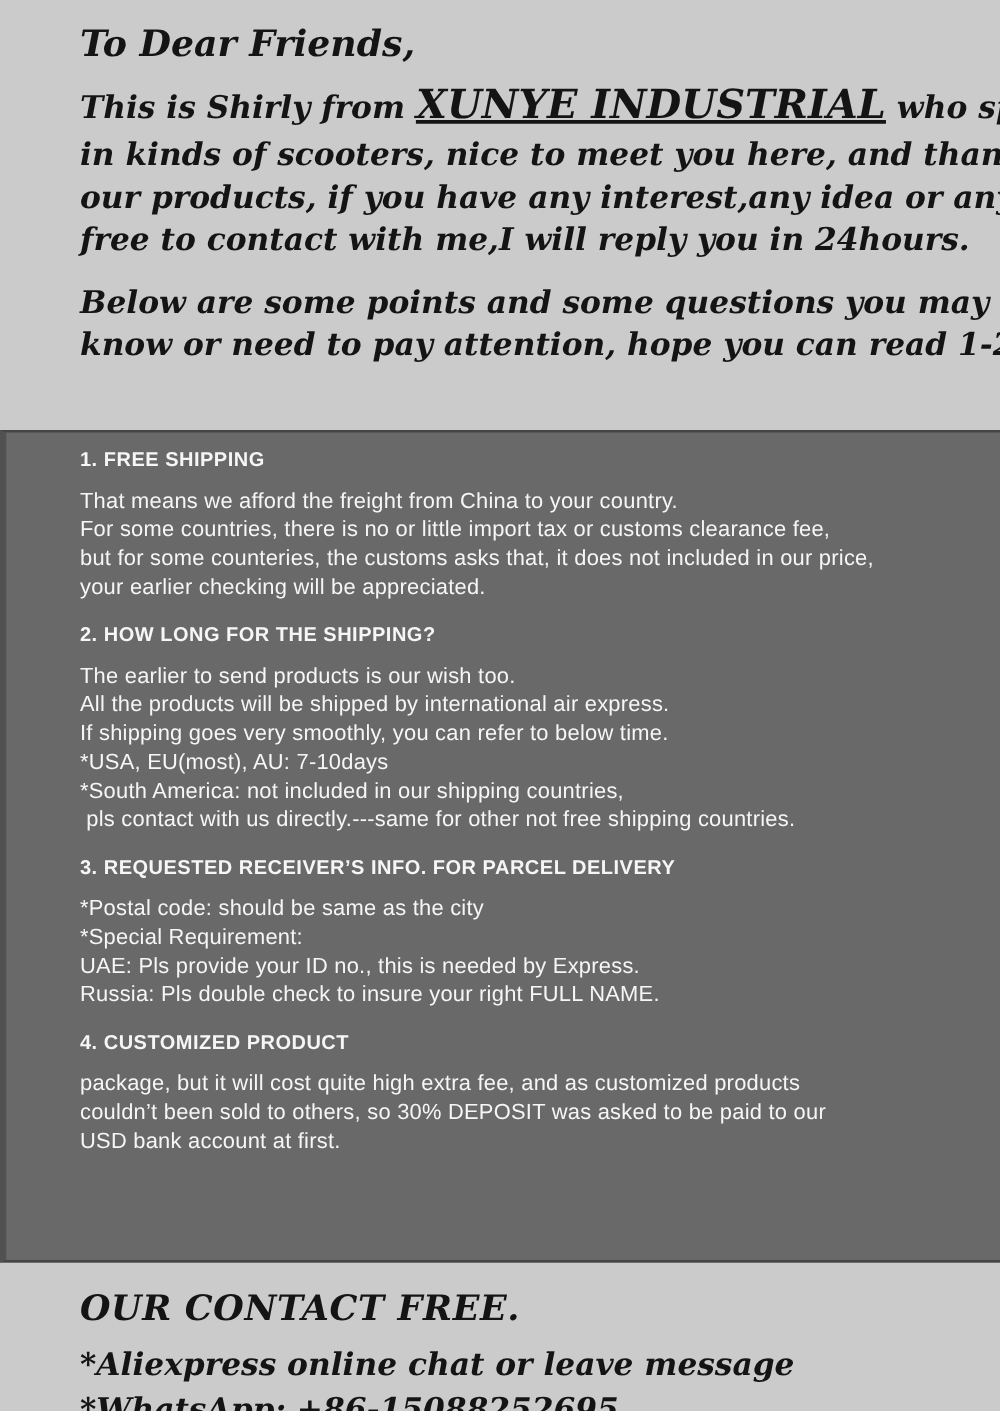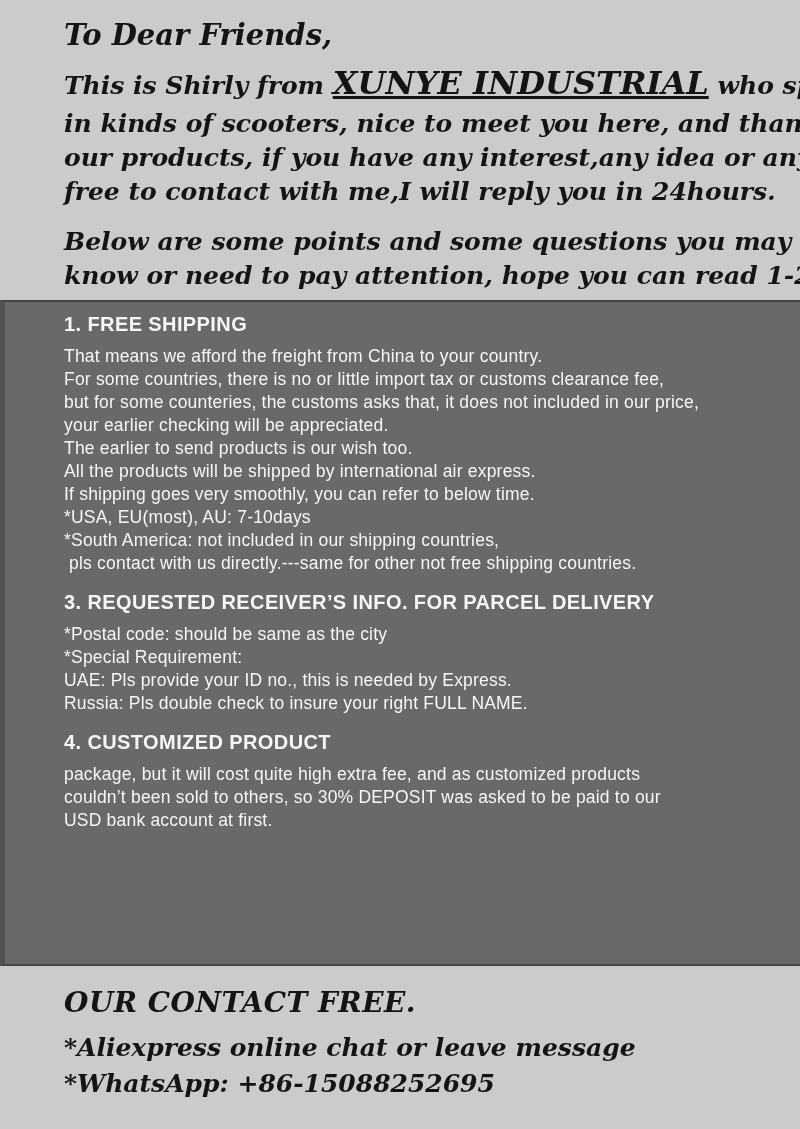--- a/index.html
+++ b/index.html
@@ -15,21 +15,21 @@
     width: 800px;
     height: 1129px;
     overflow: hidden;
     background: var(--light-background, #cbcbcb);
     font-family: "Liberation Sans", sans-serif;
   }
   .page { width: 800px; height: 1129px; position: relative; }
 
   
   .intro {
-    height: 300px;
+    height: 344px;
     padding: 16px 40px 0 64px;
     color: var(--script-ink, #141414);
   }
   .script {
     font-family: "DejaVu Serif", serif;
     font-style: italic;
     font-weight: bold;
   }
   .greeting {
     font-size: 29px;
@@ -49,21 +49,21 @@
   .band {
     height: 666px;
     background: var(--dark-background, #696969);
     border-top: 2px solid var(--band-edge, #454545);
     border-bottom: 2px solid var(--band-edge, #454545);
     border-left: 5px solid #515151;
     padding: 0 36px 0 59px;
     color: var(--band-text, #f6f6f6);
   }
   .band h2 {
-    font-size: 20px;
+    font-size: 16px;
     font-weight: bold;
     letter-spacing: 0.4px;
     line-height: 23px;
     margin: 16px 0 9px 0;
   }
   .band section:first-child h2 { margin-top: 11px; }
   .band .bline {
     font-size: 17.5px;
     line-height: 23px;
     letter-spacing: 0.2px;
@@ -112,20 +112,21 @@
 
     <section>
       <h2>1. FREE SHIPPING</h2>
       <div class="bline">That means we afford the freight from China to your country.</div>
       <div class="bline">For some countries, there is no or little import tax or customs clearance fee,</div>
       <div class="bline">but for some counteries, the customs asks that, it does not included in our price,</div>
       <div class="bline">your earlier checking will be appreciated.</div>
     </section>
 
     <section>
+      <h2>2. HOW LONG FOR THE SHIPPING?</h2>
       <div class="bline">The earlier to send products is our wish too.</div>
       <div class="bline">All the products will be shipped by international air express.</div>
       <div class="bline">If shipping goes very smoothly, you can refer to below time.</div>
       <div class="bline">*USA, EU(most), AU: 7-10days</div>
       <div class="bline">*South America: not included in our shipping countries,</div>
       <div class="bline"> pls contact with us directly.---same for other not free shipping countries.</div>
     </section>
 
     <section>
       <h2>3. REQUESTED RECEIVER’S INFO. FOR PARCEL DELIVERY</h2>

